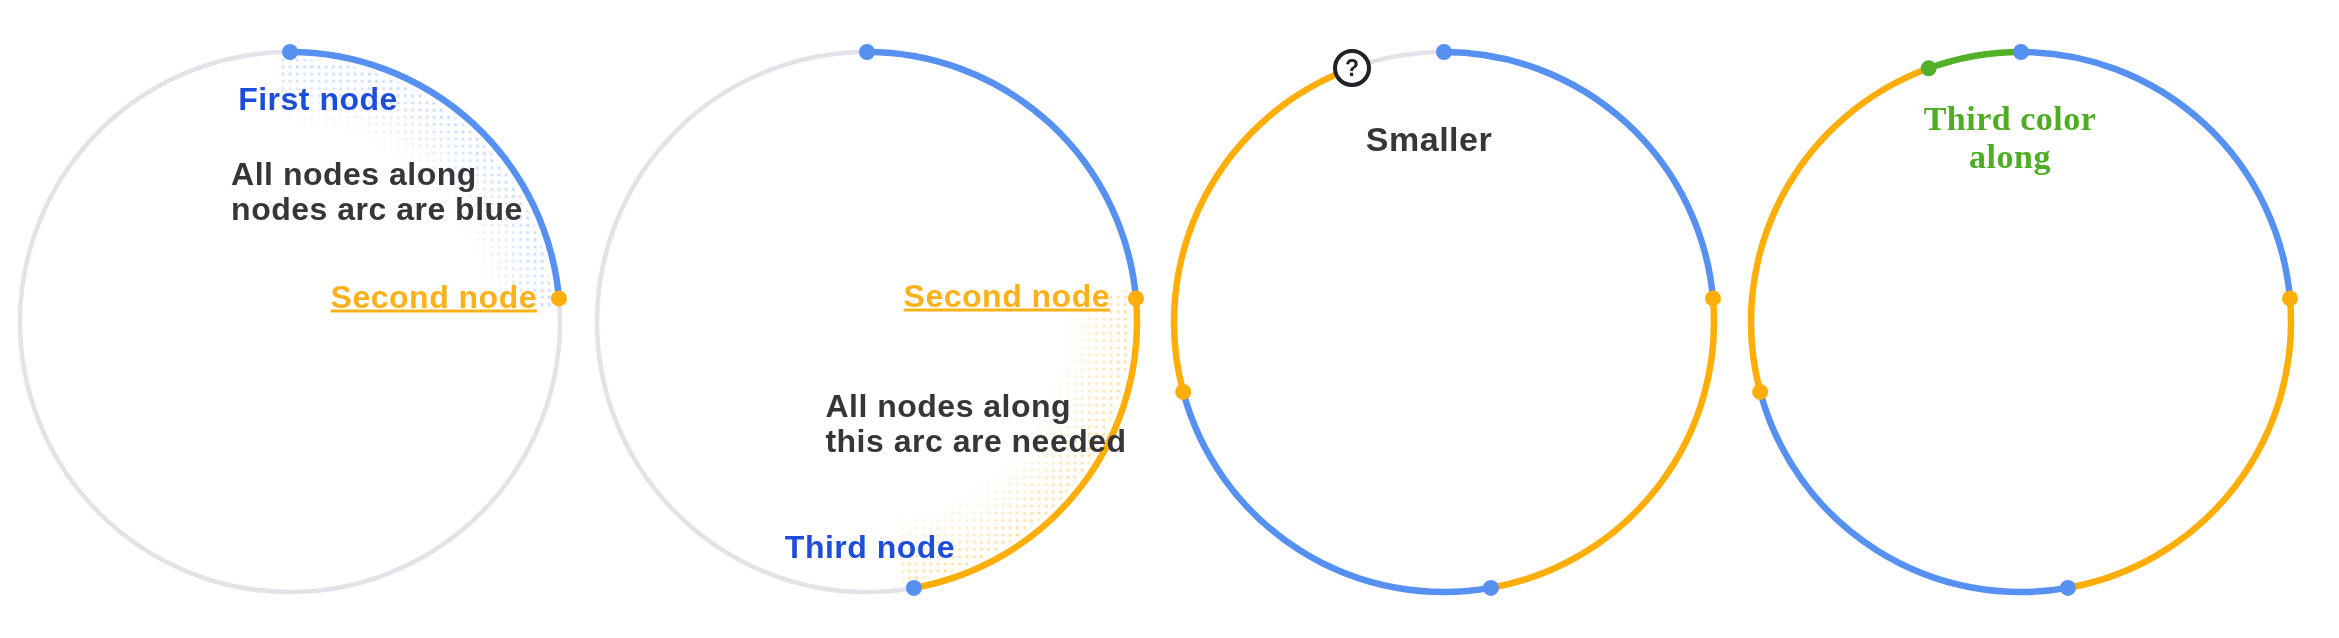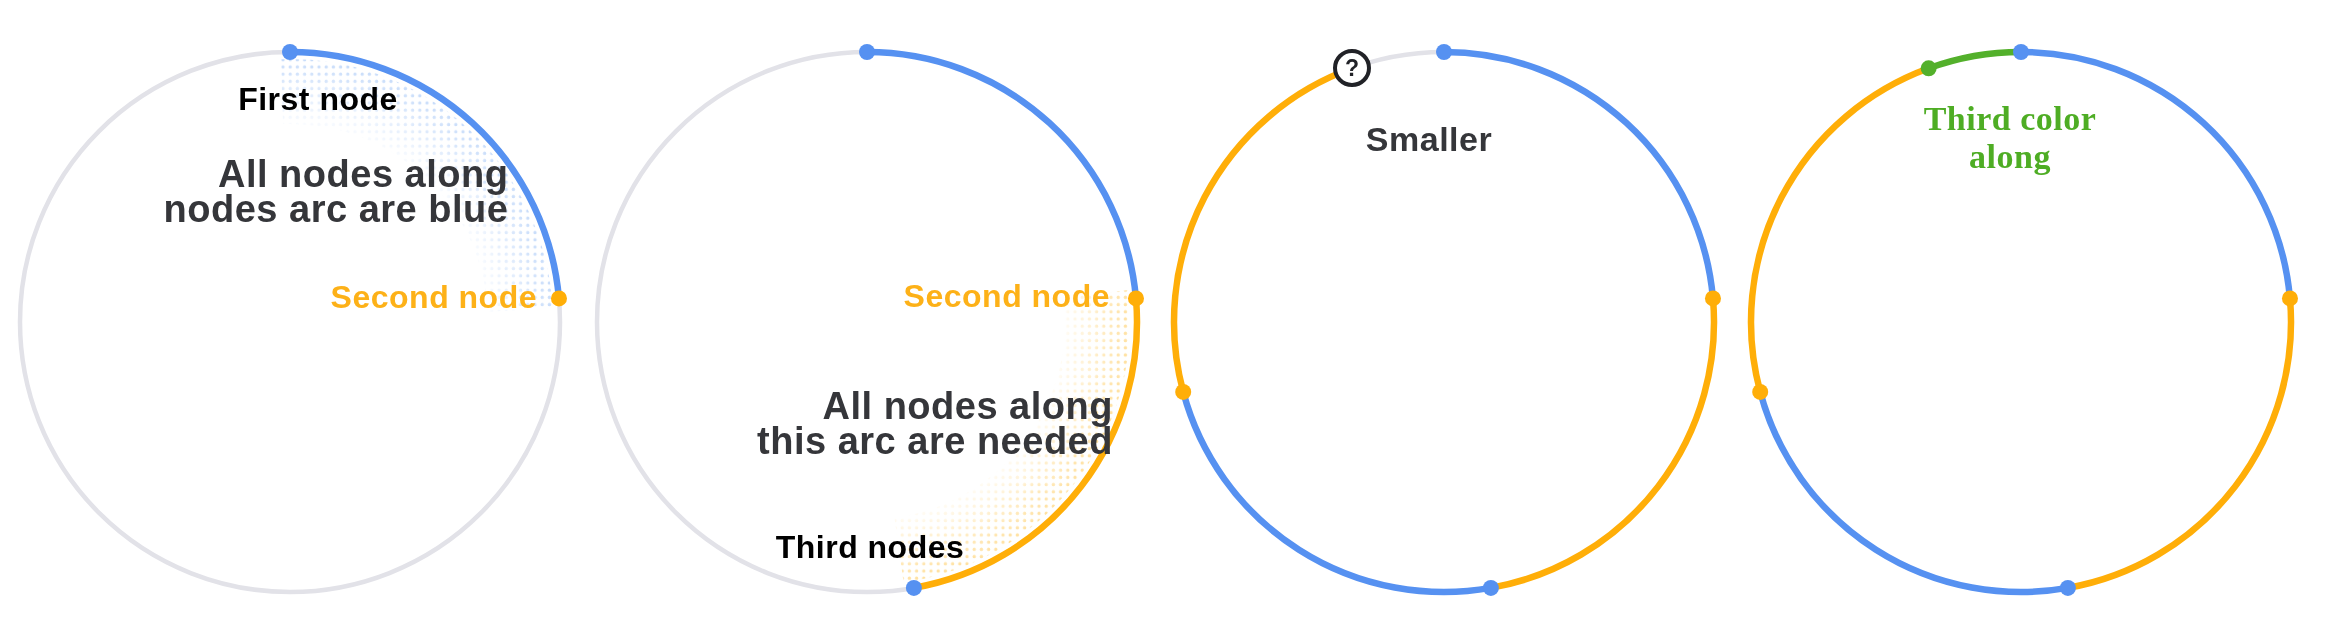--- a/index.html
+++ b/index.html
@@ -1,25 +1,25 @@
 <!DOCTYPE html>
 <html><head>
 <meta charset="utf-8">
 <style>
   html,body{margin:0;padding:0;background:#ffffff;}
   #stage{position:relative;width:2339px;height:638px;background:#ffffff;overflow:hidden;
          font-family:"Liberation Sans", sans-serif;}
   #diagram-svg{position:absolute;left:0;top:0;}
   .lbl{position:absolute;white-space:nowrap;font-weight:600;letter-spacing:.5px;}
   .node-lbl{font-size:32px;}
-  .cap{font-size:38px;line-height:35px;text-align:right;}
+  .cap{font-size:32px;line-height:35px;text-align:left;margin-left:41px;}
   .cap-lg{font-size:34px;line-height:38px;text-align:center;}
   .center-xy{transform:translate(-50%,-50%);}
-  .right-y{transform:translate(-100%,-50%);}
-  .blue-t{color:#000000;}
+  .right-y{transform:translate(-100%,-50%);text-decoration:underline;}
+  .blue-t{color:#1d4ed8;}
   .yellow-t{color:#FDB118;}
   .green-t{color:#4EAD24;}
   .dark-t{color:#35363A;}
   .qicon{position:absolute;width:38px;height:38px;border-radius:50%;
          background:#ffffff;border:4px solid #212227;box-sizing:border-box;
          display:flex;align-items:center;justify-content:center;
          font-size:23px;font-weight:bold;color:#212227;}
 </style>
 </head>
 <body>
@@ -96,21 +96,21 @@
     <div>All nodes along</div>
     <div>nodes arc are blue</div>
   </div>
   <div class="lbl node-lbl yellow-t right-y" style="left:537px;top:297px;">Second node</div>
 
   <div class="lbl node-lbl yellow-t right-y" style="left:1110px;top:296px;">Second node</div>
   <div class="lbl cap dark-t center-xy" style="left:935px;top:424px;">
     <div>All nodes along</div>
     <div>this arc are needed</div>
   </div>
-  <div class="lbl node-lbl blue-t center-xy" style="left:870px;top:547px;">Third nodes</div>
+  <div class="lbl node-lbl blue-t center-xy" style="left:870px;top:547px;">Third node</div>
 
   <div class="qicon" style="left:1333px;top:49px;">
     <span>?</span>
   </div>
   <div class="lbl cap-lg dark-t center-xy" style="left:1429px;top:139px;">
     <div>Smaller</div>
   </div>
 
   <div class="lbl cap-lg green-t center-xy" style="left:2010px;top:138px;font-family:Liberation Serif, serif;">
     <div>Third color</div>

